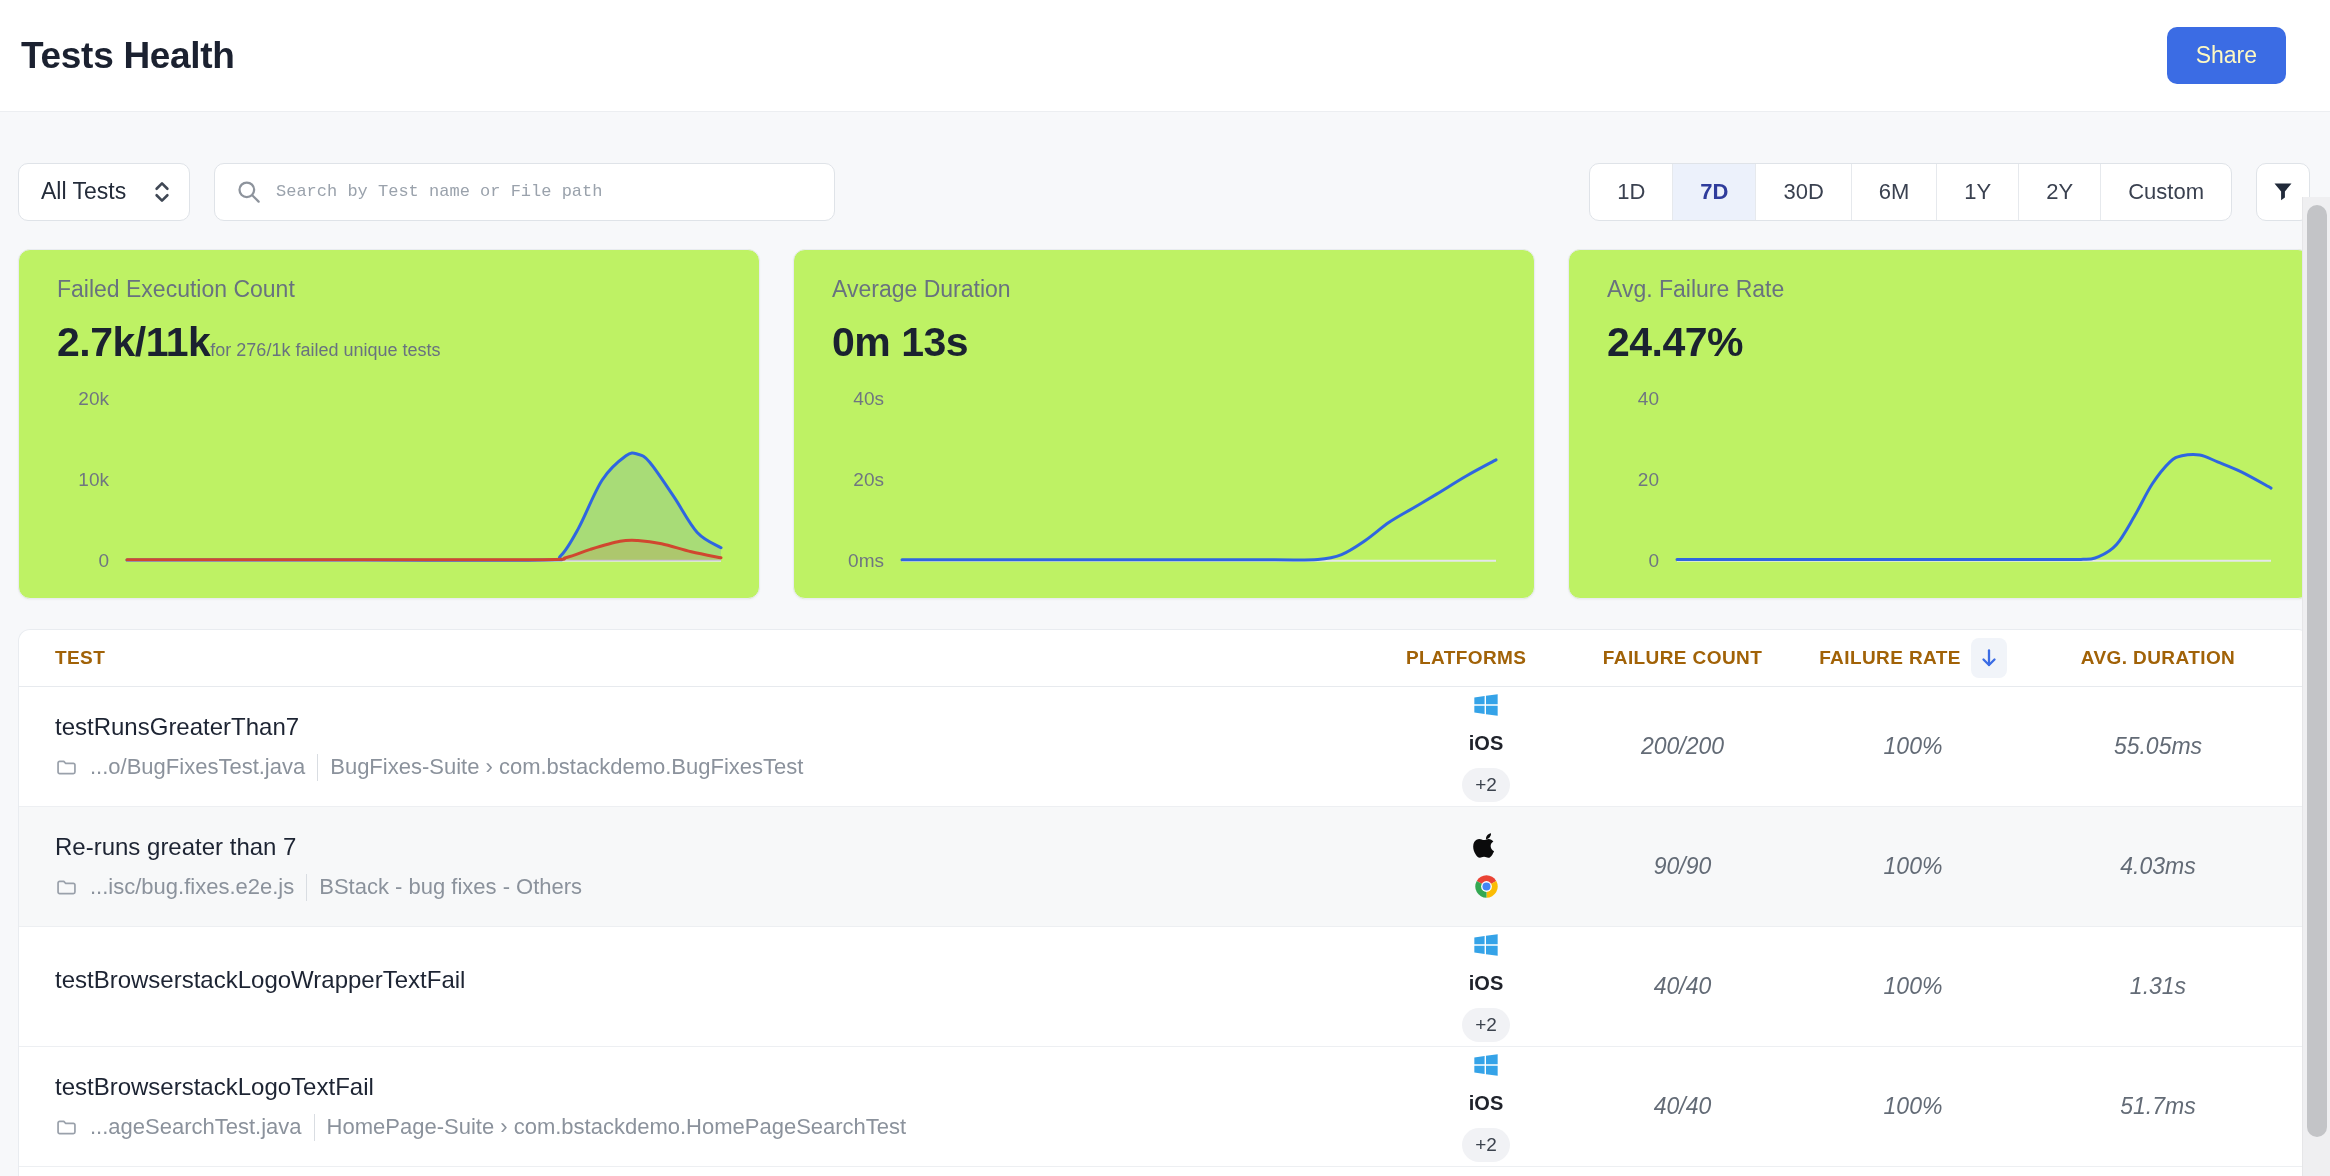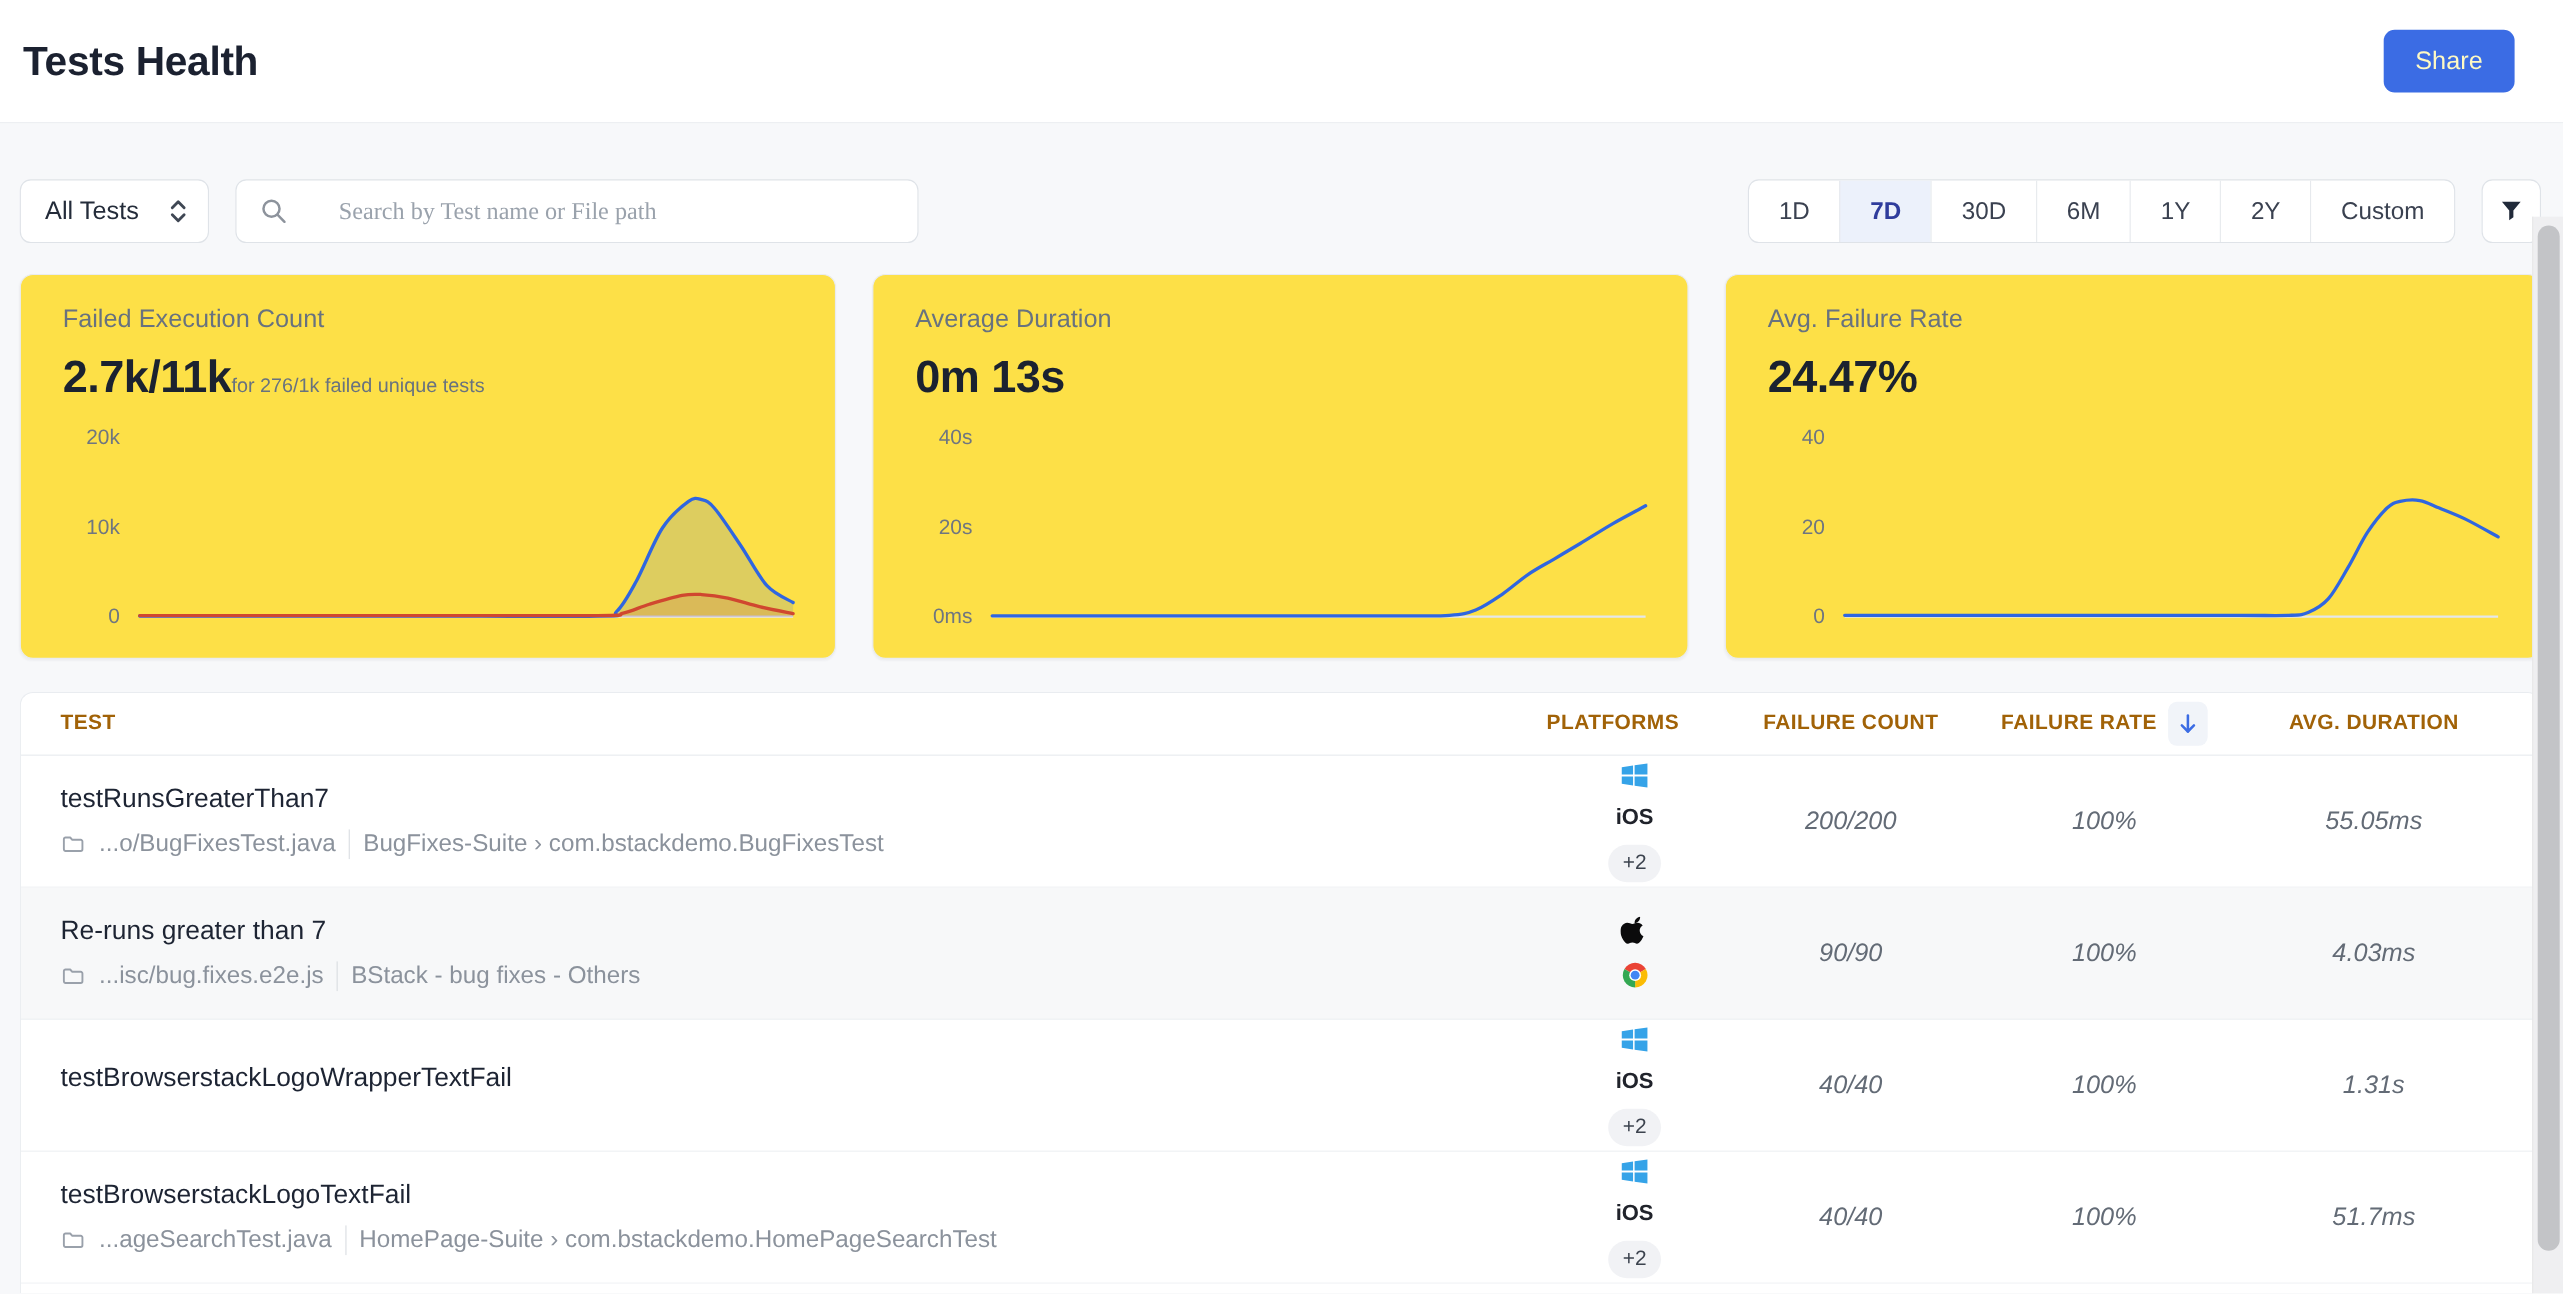--- a/index.html
+++ b/index.html
@@ -13,33 +13,33 @@
   .page-title { font-size:37px; font-weight:700; color:#1b2130; letter-spacing:-0.3px; }
   .share-btn { background:var(--accent); color:#fef9c3; border:none; border-radius:10px;
                padding:15px 29px; font-size:23px; font-family:inherit; cursor:pointer; }
 
   
   .filterbar { display:flex; align-items:center; margin:50px 20px 0 18px; height:59px; }
   .control { background:#fff; border:1px solid #dfe3e8; border-radius:10px; height:58px; display:flex; align-items:center; }
   .scope-select { width:172px; justify-content:space-between; padding:0 16px 0 22px; cursor:pointer; }
   .scope-select .lbl { font-size:23px; color:#242c3a; }
   .searchbox { width:621px; margin-left:24px; padding:0 20px; gap:14px; }
-  .searchbox input { border:none; outline:none; flex:1; font-size:22px; font-family:Liberation Serif, serif; color:#242c3a; background:transparent;margin-left:32px; }
+  .searchbox input { border:none; outline:none; flex:1; font-size:17px; font-family:Liberation Mono, monospace; color:#242c3a; background:transparent; }
   .searchbox input::placeholder { color:#9aa2ac; }
   .fspacer { flex:1; }
   .seg { overflow:hidden; }
   .seg-item { padding:0 27px; height:100%; display:flex; align-items:center; font-size:22px;
               color:#3a4150; cursor:pointer; border-left:1px solid #e6e9ed; white-space:nowrap; }
   .seg-item:first-child { border-left:none; }
   .seg-item.selected { background:var(--selbg); color:var(--seltx); font-weight:700; }
   .filter-btn { width:54px; height:58px; margin-left:24px; justify-content:center; cursor:pointer; }
 
   
   .cards { display:flex; gap:33px; margin:28px 20px 0 18px; }
-  .card { flex:1; height:350px; background:#fde047; border:1px solid #e9ecf0; border-radius:12px;
+  .card { flex:1; height:350px; background:#bef264; border:1px solid #e9ecf0; border-radius:12px;
           padding:26px 38px 26px 38px; box-shadow:0 1px 2px rgba(16,24,40,.04); }
   .card-title { font-size:23px; color:#68727f; }
   .vrow { margin-top:16px; display:flex; align-items:baseline; }
   .card-value { font-size:41px; font-weight:700; color:#1b2230; letter-spacing:-0.5px; }
   .card-sub { font-size:18px; color:#68727f; }
   .chart { margin-top:30px; display:flex; gap:18px; height:168px; }
   .yticks { width:52px; position:relative; font-size:19px; color:#6f7680; }
   .yticks span { position:absolute; right:0; transform:translateY(-50%); }
   .yticks .t0 { top:2%; } .yticks .t1 { top:50%; } .yticks .t2 { top:98%; }
   .plot { flex:1; position:relative; }

